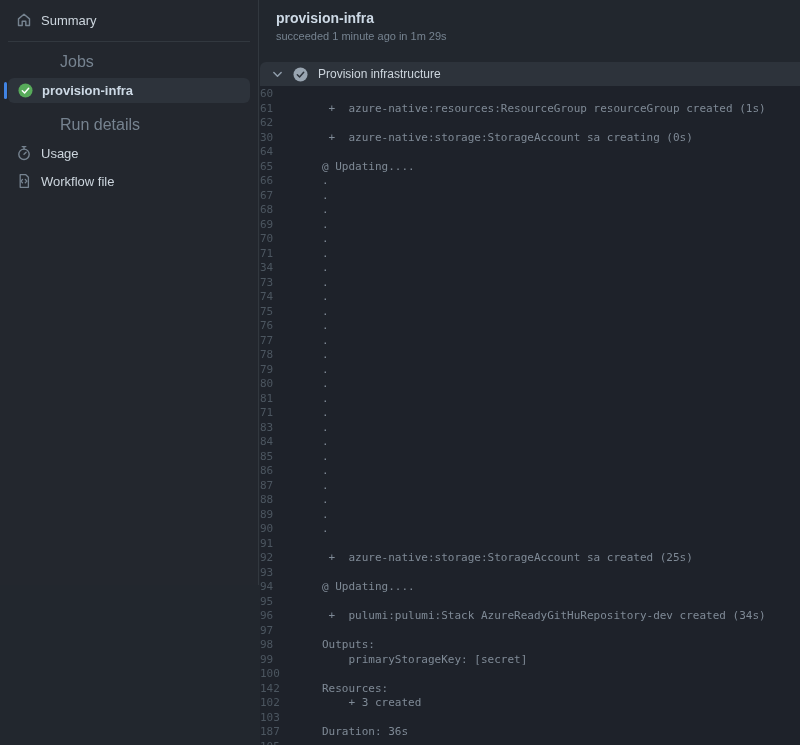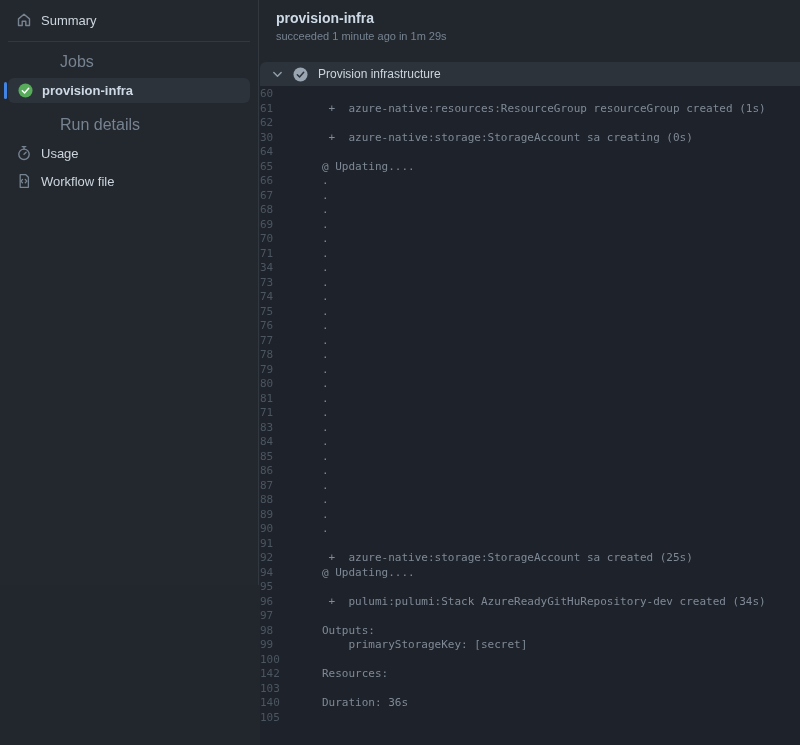--- a/index.html
+++ b/index.html
@@ -172,26 +172,28 @@
         <div class="log-row"><span class="log-num">83</span><span class="log-text">.</span></div>
         <div class="log-row"><span class="log-num">84</span><span class="log-text">.</span></div>
         <div class="log-row"><span class="log-num">85</span><span class="log-text">.</span></div>
         <div class="log-row"><span class="log-num">86</span><span class="log-text">.</span></div>
         <div class="log-row"><span class="log-num">87</span><span class="log-text">.</span></div>
         <div class="log-row"><span class="log-num">88</span><span class="log-text">.</span></div>
         <div class="log-row"><span class="log-num">89</span><span class="log-text">.</span></div>
         <div class="log-row"><span class="log-num">90</span><span class="log-text">.</span></div>
         <div class="log-row"><span class="log-num">91</span><span class="log-text"></span></div>
         <div class="log-row"><span class="log-num">92</span><span class="log-text"> +  azure-native:storage:StorageAccount sa created (25s)</span></div>
+        <div class="log-row"><span class="log-num">93</span><span class="log-text"></span></div>
         <div class="log-row"><span class="log-num">94</span><span class="log-text">@ Updating....</span></div>
         <div class="log-row"><span class="log-num">95</span><span class="log-text"></span></div>
         <div class="log-row"><span class="log-num">96</span><span class="log-text"> +  pulumi:pulumi:Stack AzureReadyGitHuRepository-dev created (34s)</span></div>
         <div class="log-row"><span class="log-num">97</span><span class="log-text"></span></div>
         <div class="log-row"><span class="log-num">98</span><span class="log-text">Outputs:</span></div>
         <div class="log-row"><span class="log-num">99</span><span class="log-text">    primaryStorageKey: [secret]</span></div>
         <div class="log-row"><span class="log-num">100</span><span class="log-text"></span></div>
         <div class="log-row"><span class="log-num">142</span><span class="log-text">Resources:</span></div>
+        <div class="log-row"><span class="log-num">102</span><span class="log-text">    + 3 created</span></div>
         <div class="log-row"><span class="log-num">103</span><span class="log-text"></span></div>
-        <div class="log-row"><span class="log-num">140</span><span class="log-text">Duration: 36s</span></div>
+        <div class="log-row"><span class="log-num">187</span><span class="log-text">Duration: 36s</span></div>
         <div class="log-row"><span class="log-num">105</span><span class="log-text"></span></div>
       </div>
   </div>
 </main>
 
 </body></html>

